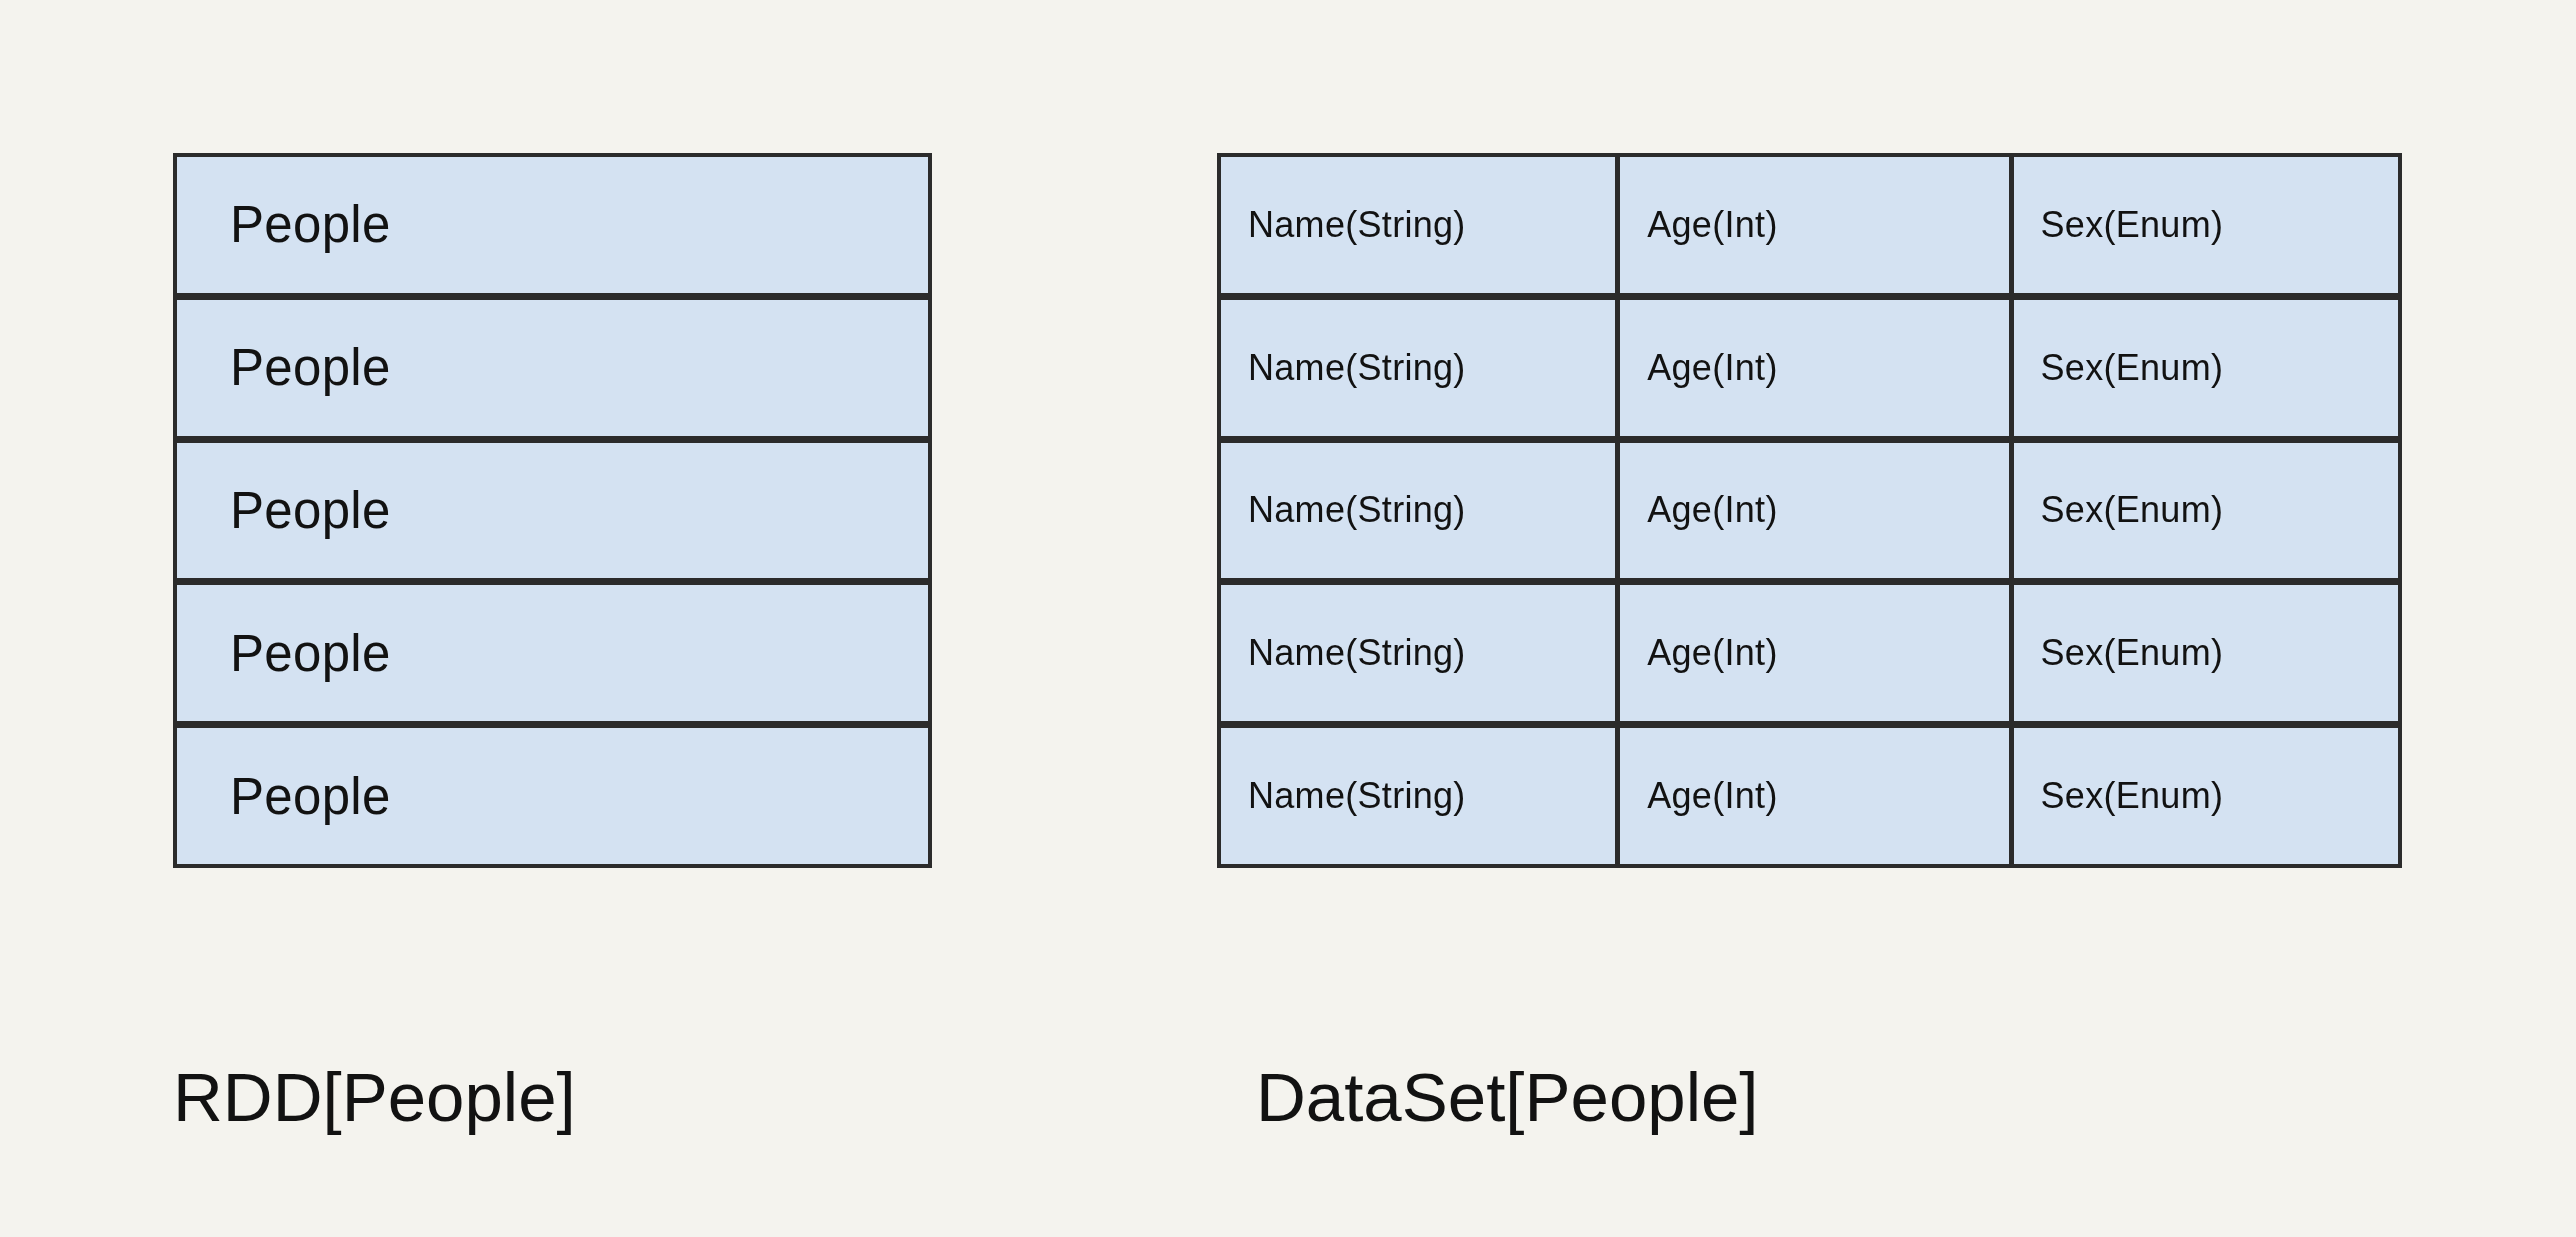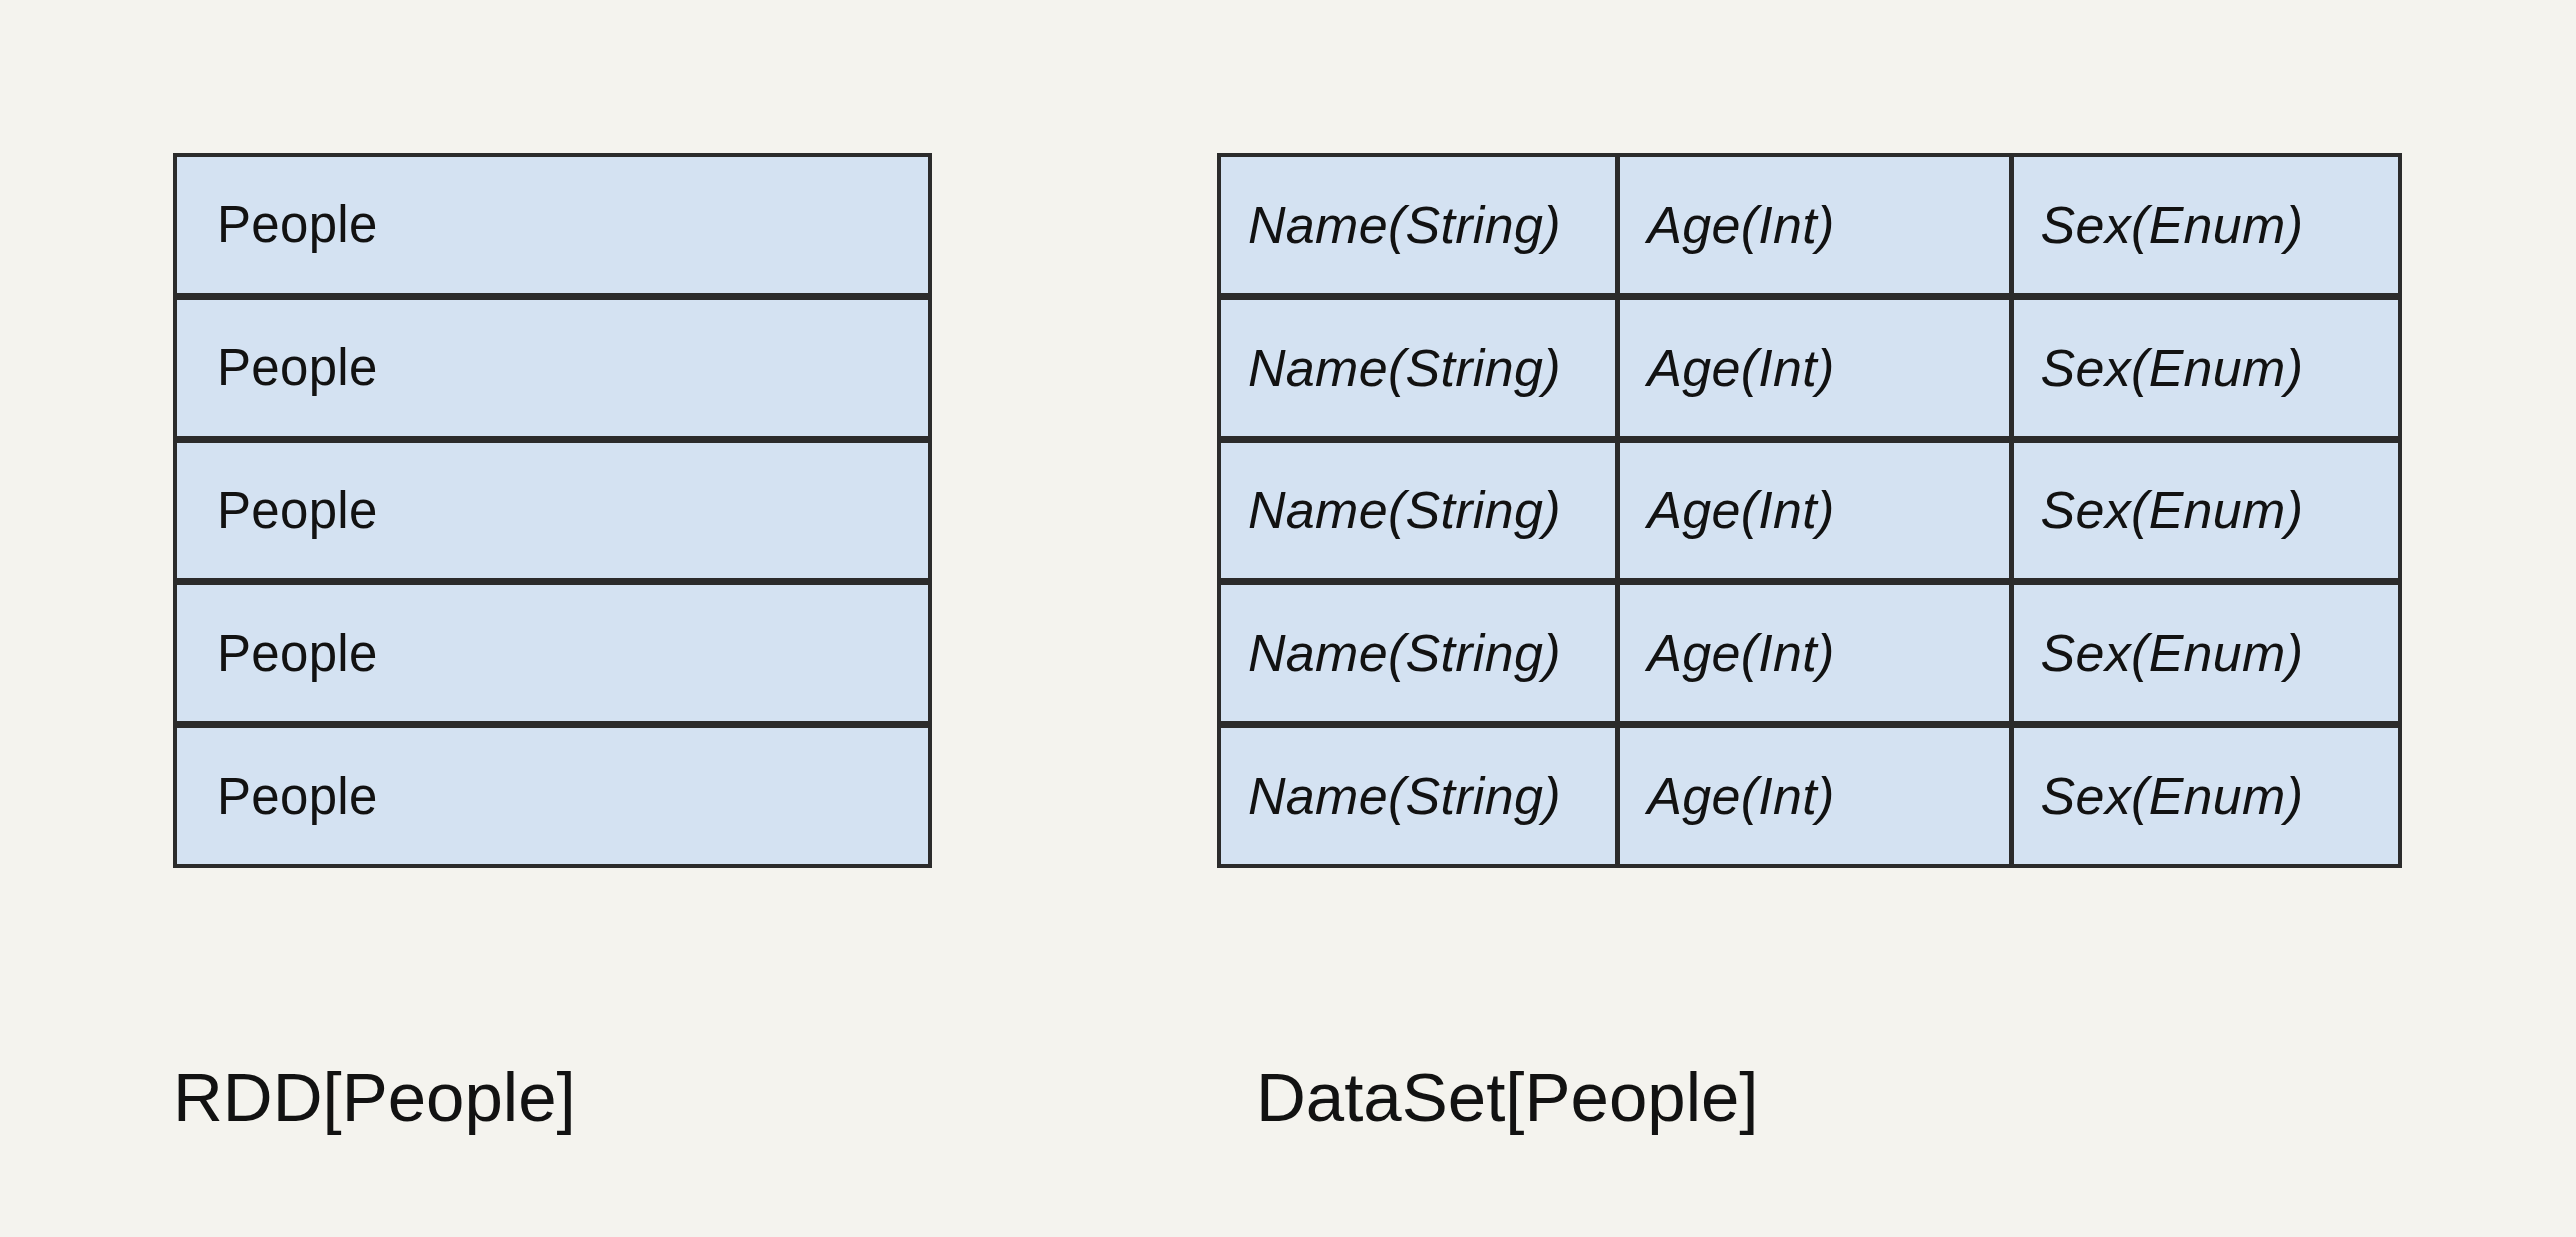--- a/index.html
+++ b/index.html
@@ -34,21 +34,21 @@
     border: 4.9px solid var(--border);
     display: flex;
     flex-direction: column;
     gap: 7px;
   }
   .rdd-row {
     flex: 1;
     background: var(--cell_fill);
     display: flex;
     align-items: center;
-    padding-left: 40px;
+    padding-left: 53px;
     font-size: 51px;
     letter-spacing: 0.3px;
   }
 
   
   .ds-table {
     position: absolute;
     left: 1217px;
     top: 153px;
     width: 1185px;
@@ -59,23 +59,22 @@
     grid-template-columns: 1fr 0.985fr 0.975fr;
     grid-template-rows: repeat(5, 1fr);
     column-gap: 4.9px;
     row-gap: 7px;
   }
   .ds-cell {
     background: var(--cell_fill);
     display: flex;
     align-items: center;
     padding-left: 27px;
-    font-size: 52px;
+    font-size: 36px;
     letter-spacing: 0.3px;
-    font-style: italic;
   }
 
   
   .caption {
     position: absolute;
     top: 1060px;
     font-size: 69px;
     line-height: 1.1;
     text-align: left;
     color: var(--text);

